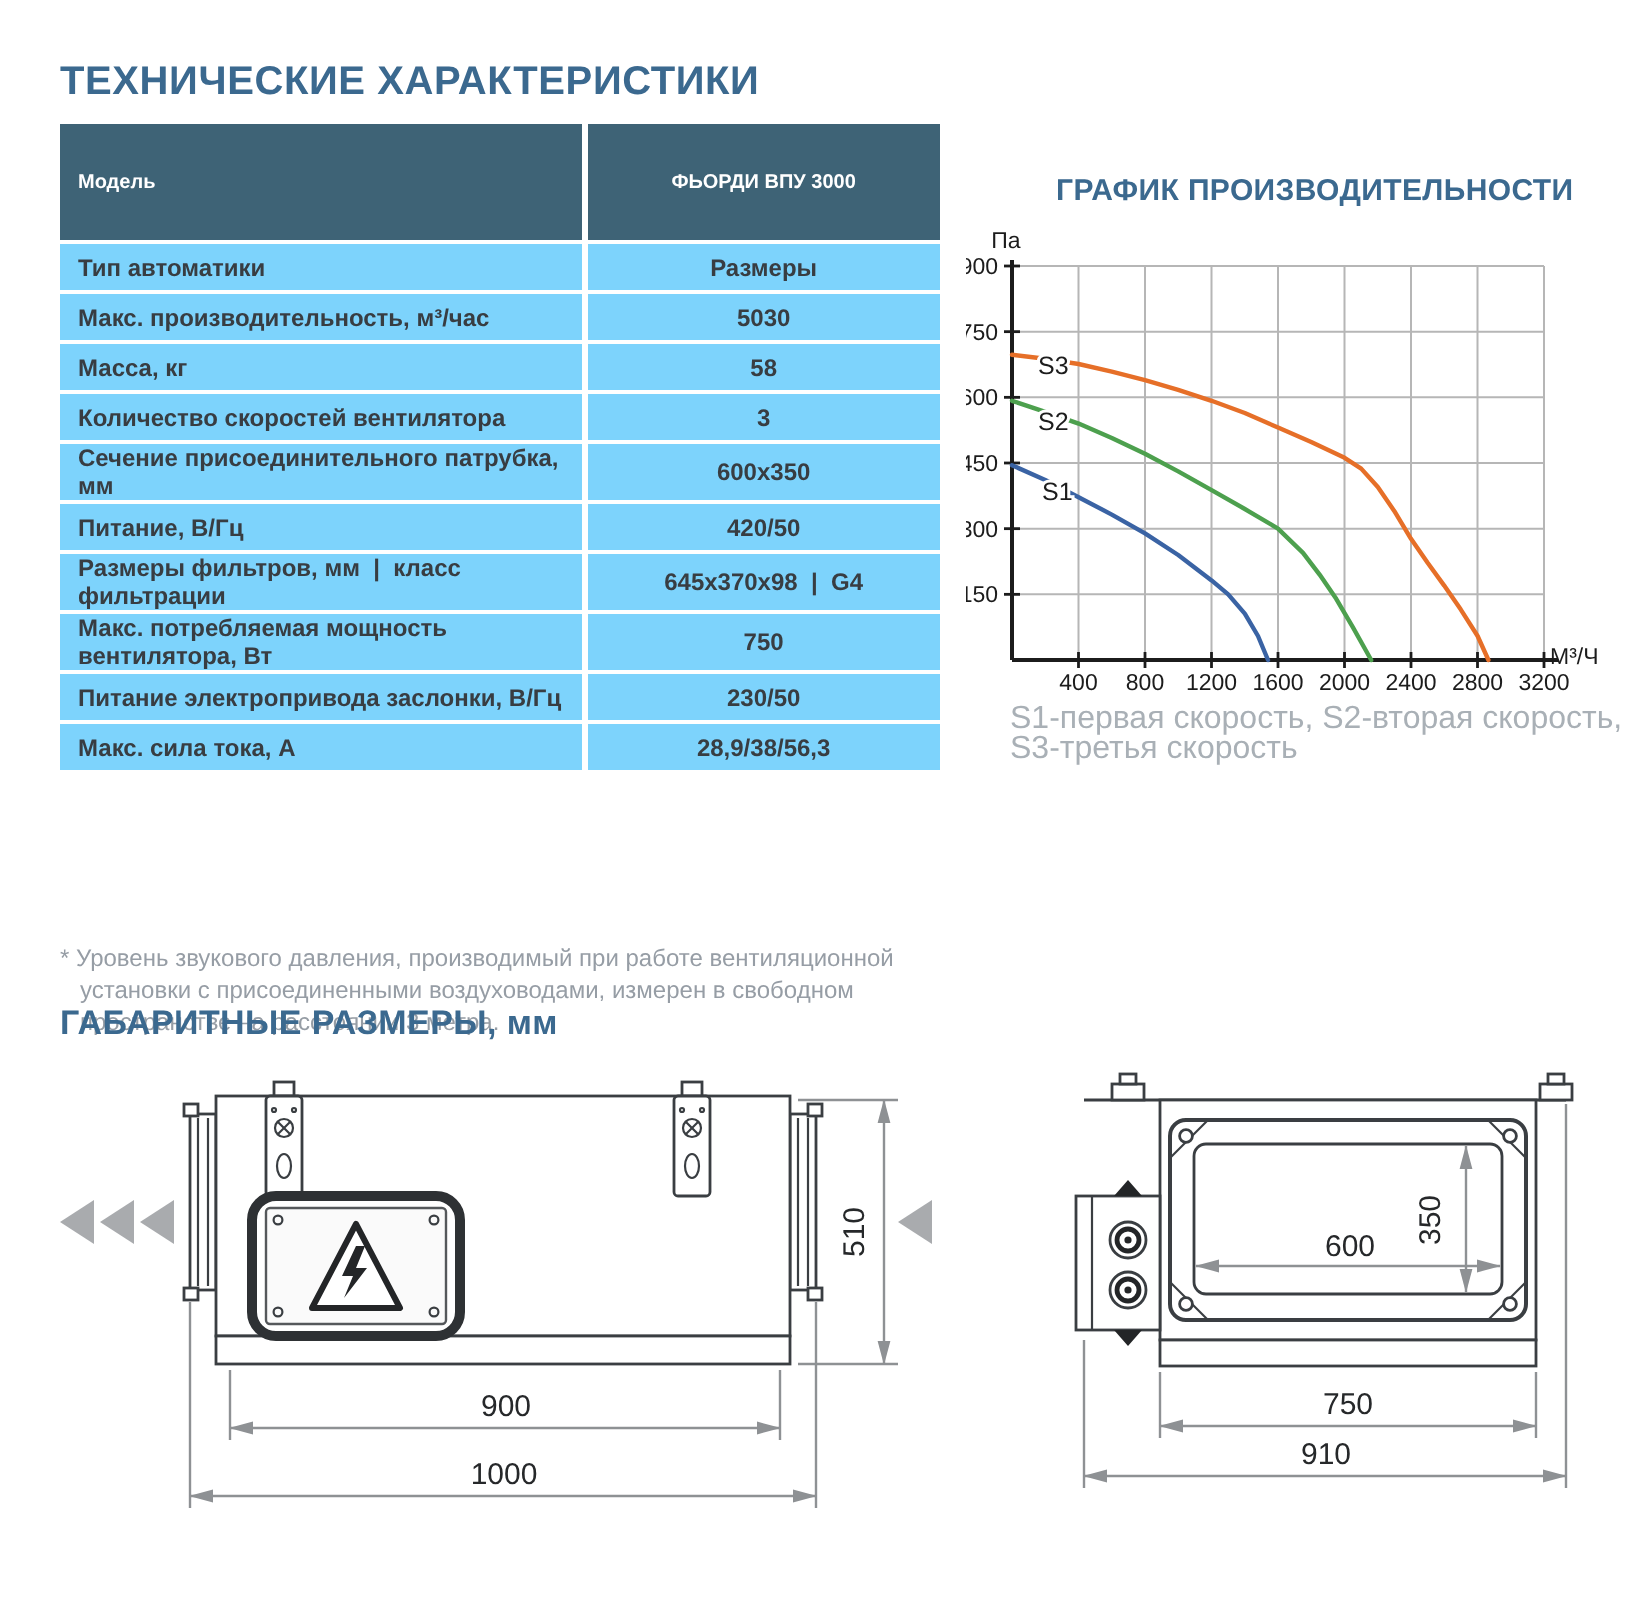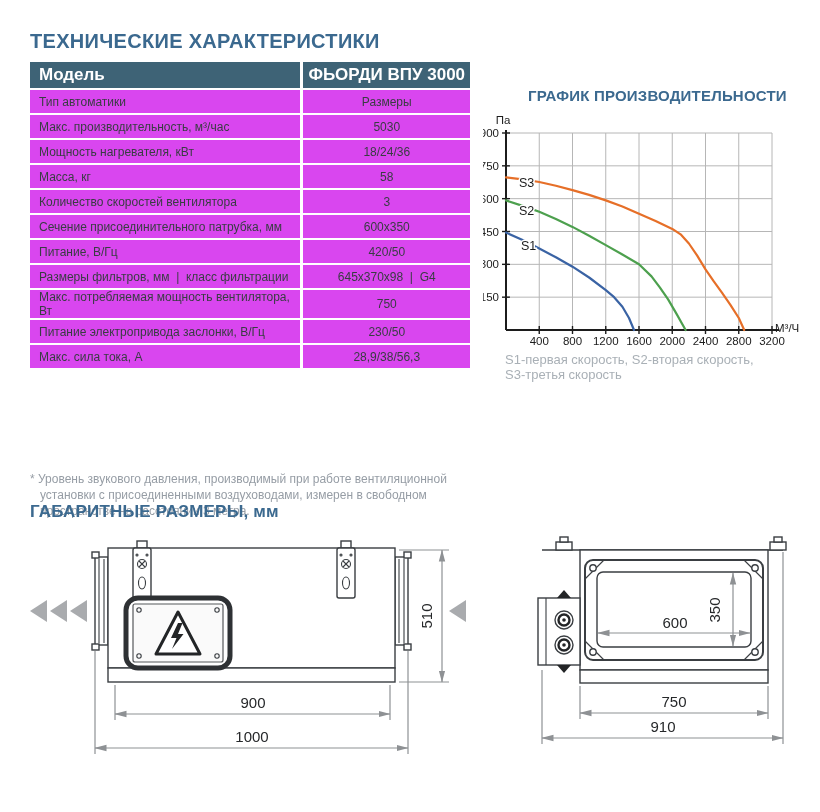--- a/index.html
+++ b/index.html
@@ -3,36 +3,36 @@
 <meta charset="utf-8">
 <style>
   html,body { margin:0; padding:0; background:#fff; font-family:"Liberation Sans", sans-serif; }
   .page { position:relative; width:820px; height:812px; background:#fff; overflow:hidden; }
 
   .h1 { position:absolute; left:30px; top:30px; font-size:20px; font-weight:bold; color:#3b698f; letter-spacing:0.3px; }
   .h2 { position:absolute; left:30px; top:502px; font-size:17px; font-weight:bold; color:#3b698f; letter-spacing:0.2px; }
   .chart-title { position:absolute; left:504px; top:87px; font-size:15px; font-weight:bold; color:#3b698f; letter-spacing:0.2px;margin-left:24px; }
 
   table.specs { position:absolute; left:30px; top:60px; width:440px; border-collapse:separate; border-spacing:0 2px; }
-  table.specs th { background:#3e6376; color:#fff; font-weight:bold; font-size:17px; height:26px; padding:0; }
+  table.specs th { background:#3e6376; color:#fff; font-weight:bold; font-size:10px; height:26px; padding:16px; }
   table.specs th.param { text-align:left; padding-left:9px; border-right:3px solid #fff; width:267px; }
   table.specs th.val { text-align:center; width:170px; }
-  table.specs td { background:#d946ef; color:#383d42; font-size:12px; height:23px; padding:0; }
+  table.specs td { background:#7dd3fc; color:#383d42; font-size:12px; height:23px; padding:0;font-weight:bold; }
   table.specs td.param { text-align:left; padding-left:9px; border-right:3px solid #fff; }
   table.specs td.val { text-align:center; }
 
   .footnote { position:absolute; left:30px; top:431px; width:414px; font-size:12px; line-height:16px; color:#969da5; padding-left:10px; text-indent:-10px;margin-top:40px; }
 
   #chart-svg { position:absolute; left:483px; top:108px; }
   .grid { stroke:#b6b6b6; stroke-width:1; }
   .axis { stroke:#1c1c1c; stroke-width:2; }
   .tickline { stroke:#1c1c1c; stroke-width:1.4; }
   .tick { font-size:11.5px; fill:#1c1c1c; font-family:"Liberation Sans", sans-serif; }
   .slabel { font-size:12.5px; fill:#1c1c1c; font-family:"Liberation Sans", sans-serif; paint-order:stroke; stroke:#fff; stroke-width:3px; }
-  .legend { position:absolute; left:505px; top:352px; font-size:13px; line-height:15px; color:#a9b0b6; }
+  .legend { position:absolute; left:505px; top:352px; font-size:16px; line-height:15px; color:#a9b0b6; }
 
   #side-svg { position:absolute; left:25px; top:535px; }
   #front-svg { position:absolute; left:525px; top:530px; }
   .oline { stroke:#3a3e42; stroke-width:1.4; fill:#fff; }
   .thin { stroke:#3a3e42; stroke-width:1.1; fill:none; }
   .dline { stroke:#8e9194; stroke-width:1.2; fill:none; }
   .dtext { font-size:15px; fill:#26282a; font-family:"Liberation Sans", sans-serif; }
   .tri { fill:#a9abae; }
 </style>
 </head>
@@ -50,24 +50,20 @@
       </tr>
     </thead>
     <tbody>
         <tr>
           <td class="param">Тип автоматики</td>
           <td class="val">Размеры</td>
         </tr>
         <tr>
           <td class="param">Макс. производительность, м³/час</td>
           <td class="val">5030</td>
-        </tr>
-        <tr>
-          <td class="param">Мощность нагревателя, кВт</td>
-          <td class="val">18/24/36</td>
         </tr>
         <tr>
           <td class="param">Масса, кг</td>
           <td class="val">58</td>
         </tr>
         <tr>
           <td class="param">Количество скоростей вентилятора</td>
           <td class="val">3</td>
         </tr>
         <tr>

